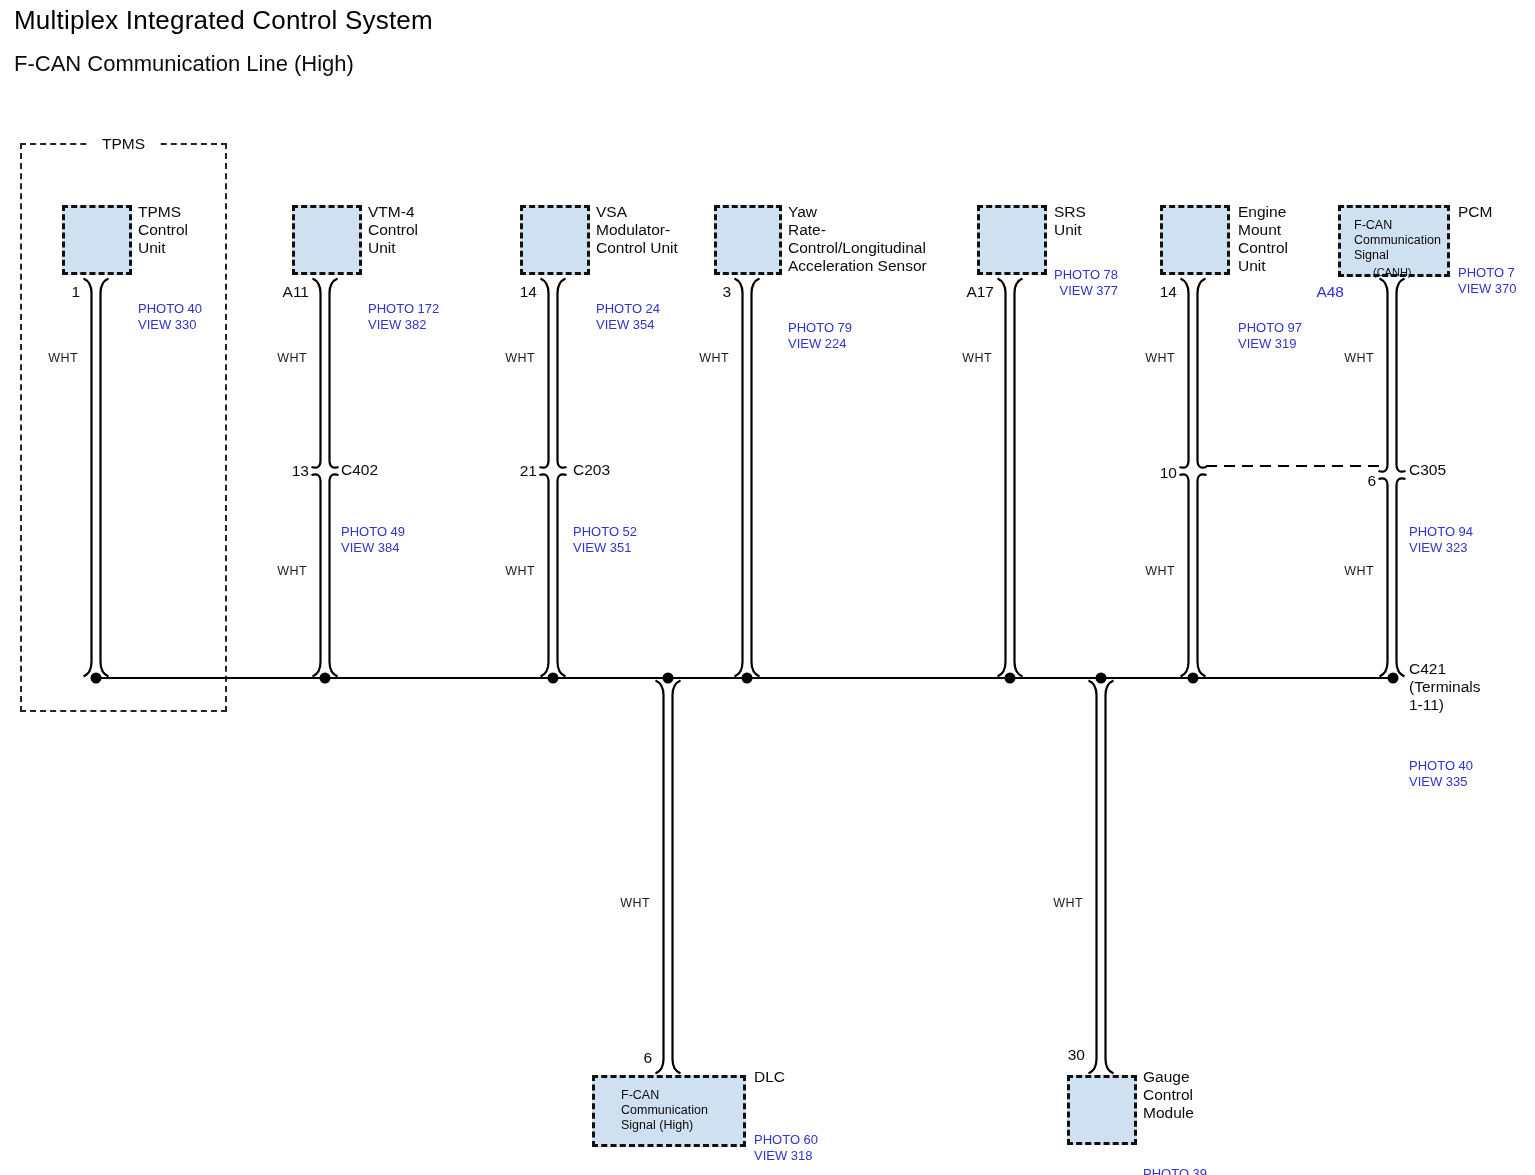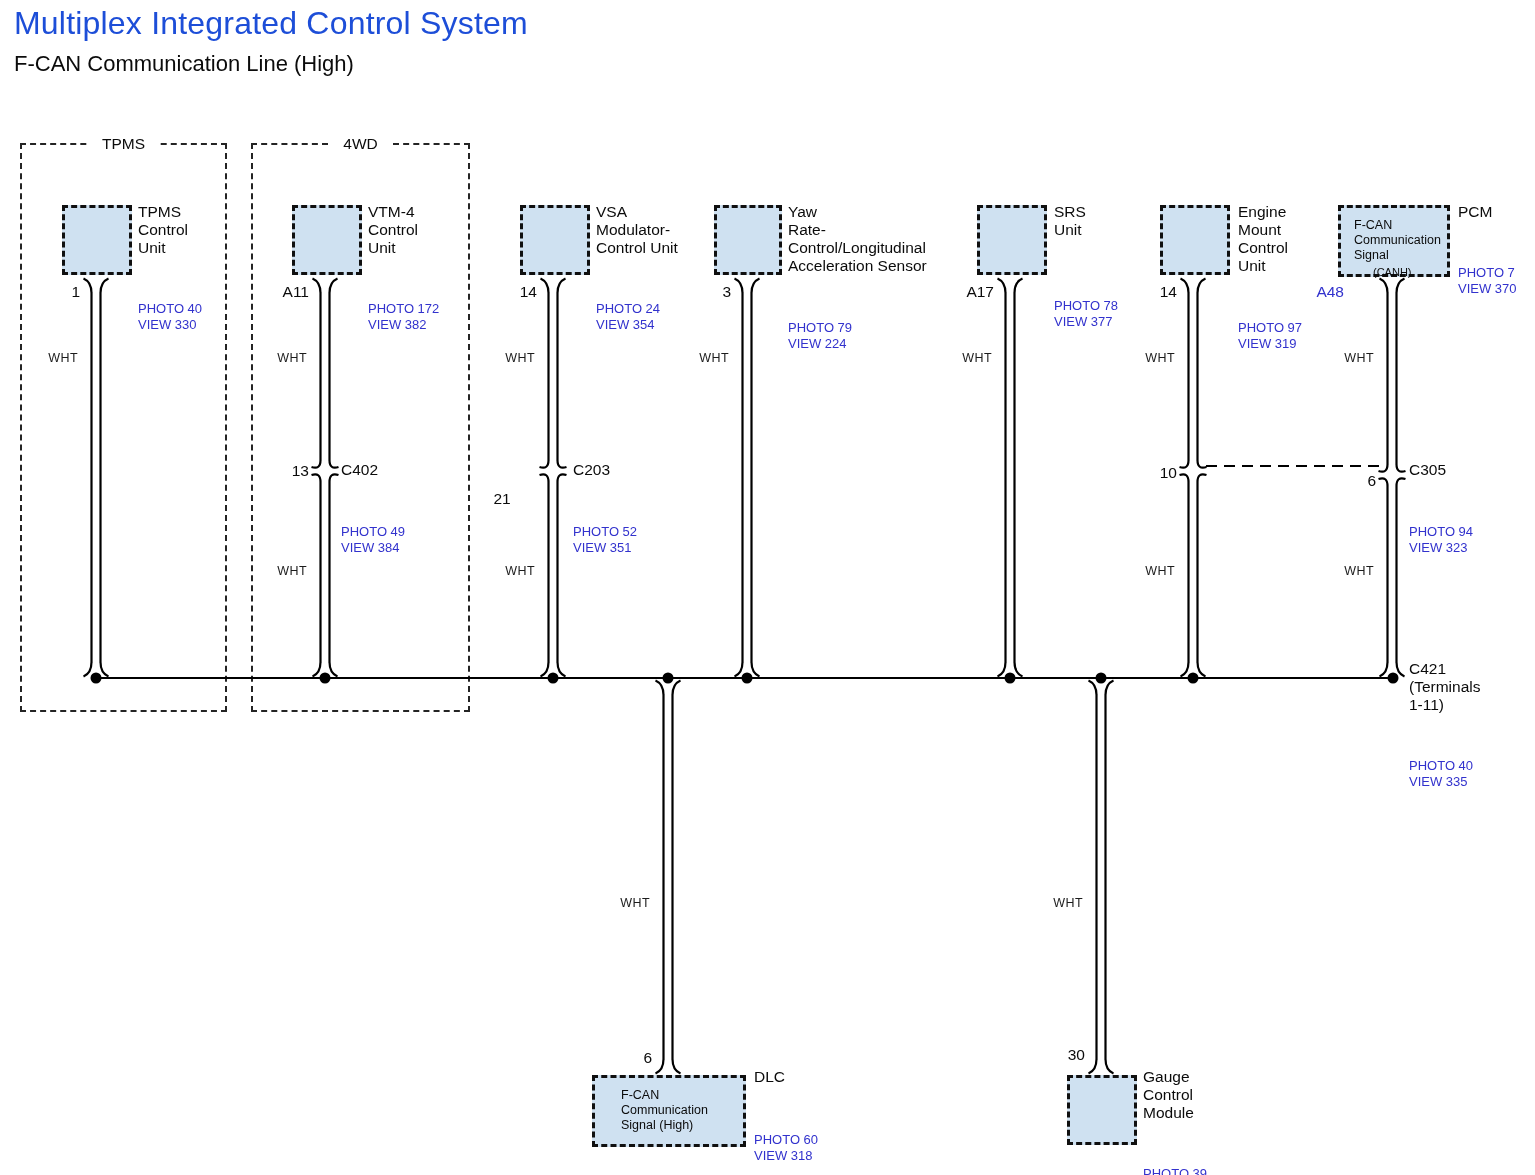--- a/index.html
+++ b/index.html
@@ -1,19 +1,19 @@
 <!DOCTYPE html>
 <html><head>
 <meta charset="utf-8">
 <style>
   html,body{margin:0;padding:0;background:#ffffff;}
   body{font-family:"Liberation Sans","DejaVu Sans",sans-serif;}
   #stage{position:relative;width:1535px;height:1175px;background:#ffffff;overflow:hidden;}
   .abs{position:absolute;}
-  .title{font-size:32px;color:#1d4ed8;letter-spacing:0.2px;white-space:pre;}
+  .title{font-size:26px;color:#000000;letter-spacing:0.2px;white-space:pre;}
   .subtitle{font-size:22px;color:#0b0b0b;white-space:pre;}
   .lbl{font-size:15.5px;line-height:18px;color:#0b0b0b;white-space:pre-line;}
   .ref{font-size:13px;line-height:15.5px;color:#3232cd;white-space:pre-line;margin-top:43px;}
   .pin{font-size:15.5px;color:#0b0b0b;text-align:right;width:70px;white-space:pre;}
   .pin.blue{color:#3232cd;}
   .wht{font-size:12.5px;color:#1c1c1c;width:46px;text-align:right;letter-spacing:0.4px;white-space:pre;}
   .comp-box{background:#cfe1f1;border:3px dashed #101010;box-sizing:border-box;}
   .grp-box{border:2px dashed #242424;box-sizing:border-box;background:transparent;}
   .grp-label{position:absolute;top:-10px;left:50%;transform:translateX(-50%);background:#ffffff;padding:0 14px;font-size:15.5px;color:#0b0b0b;white-space:pre;}
   .box-text{font-size:12.5px;line-height:15px;color:#0b0b0b;white-space:pre-line;padding:10px 0 0 13px;}
@@ -27,23 +27,20 @@
 <body>
 
 <div id="stage">
 
   <div class="abs title" style="left:14px;top:5px;">Multiplex Integrated Control System</div>
   <div class="abs subtitle" style="left:14px;top:51px;">F-CAN Communication Line (High)</div>
 
   <div class="abs grp-box" style="left:20px;top:143px;width:207px;height:569px;">
     <span class="grp-label">TPMS</span>
   </div>
-  <div class="abs grp-box" style="left:251px;top:143px;width:219px;height:569px;">
-    <span class="grp-label">4WD</span>
-  </div>
 
   <svg width="1535" height="1175" viewBox="0 0 1535 1175">
 
     <g>
       <path d="M 91.5 292 L 91.5 663 M 100.5 292 L 100.5 663
                M 91.5 293 Q 91.5 282 83.5 278.5 M 100.5 293 Q 100.5 282 108.5 278.5
                M 91.5 662 Q 91.5 673 83.5 676.5 M 100.5 662 Q 100.5 673 108.5 676.5"></path>
     </g>
 
     <g>
@@ -152,21 +149,21 @@
   <div class="abs ref" style="left:596px;top:258px;">PHOTO 24
 VIEW 354</div>
   <div class="abs lbl" style="left:788px;top:203px;">Yaw
 Rate-
 Control/Longitudinal
 Acceleration Sensor</div>
   <div class="abs ref" style="left:788px;top:277px;">PHOTO 79
 VIEW 224</div>
   <div class="abs lbl" style="left:1054px;top:203px;">SRS
 Unit</div>
-  <div class="abs ref" style="left:1054px;top:255px;">PHOTO 78
+  <div class="abs ref" style="left:1054px;top:224px;text-align:right;">PHOTO 78
 VIEW 377</div>
   <div class="abs lbl" style="left:1238px;top:203px;">Engine
 Mount
 Control
 Unit</div>
   <div class="abs ref" style="left:1238px;top:277px;">PHOTO 97
 VIEW 319</div>
   <div class="abs lbl" style="left:1458px;top:203px;">PCM</div>
   <div class="abs ref" style="left:1458px;top:222px;">PHOTO 7
 VIEW 370</div>
@@ -180,21 +177,21 @@
   <div class="abs pin blue" style="left:1274px;top:283px;">A48</div>
 
   <div class="abs lbl" style="left:341px;top:461px;">C402</div>
   <div class="abs ref" style="left:341px;top:481px;">PHOTO 49
 VIEW 384</div>
   <div class="abs pin" style="left:239px;top:462px;">13</div>
 
   <div class="abs lbl" style="left:573px;top:461px;">C203</div>
   <div class="abs ref" style="left:573px;top:481px;">PHOTO 52
 VIEW 351</div>
-  <div class="abs pin" style="left:467px;top:490px;text-align:center;">21</div>
+  <div class="abs pin" style="left:467px;top:462px;">21</div>
 
   <div class="abs lbl" style="left:1409px;top:461px;">C305</div>
   <div class="abs ref" style="left:1409px;top:481px;">PHOTO 94
 VIEW 323</div>
   <div class="abs pin" style="left:1107px;top:464px;">10</div>
   <div class="abs pin" style="left:1306px;top:472px;">6</div>
 
   <div class="abs lbl" style="left:1409px;top:660px;">C421
 (Terminals
 1-11)</div>

